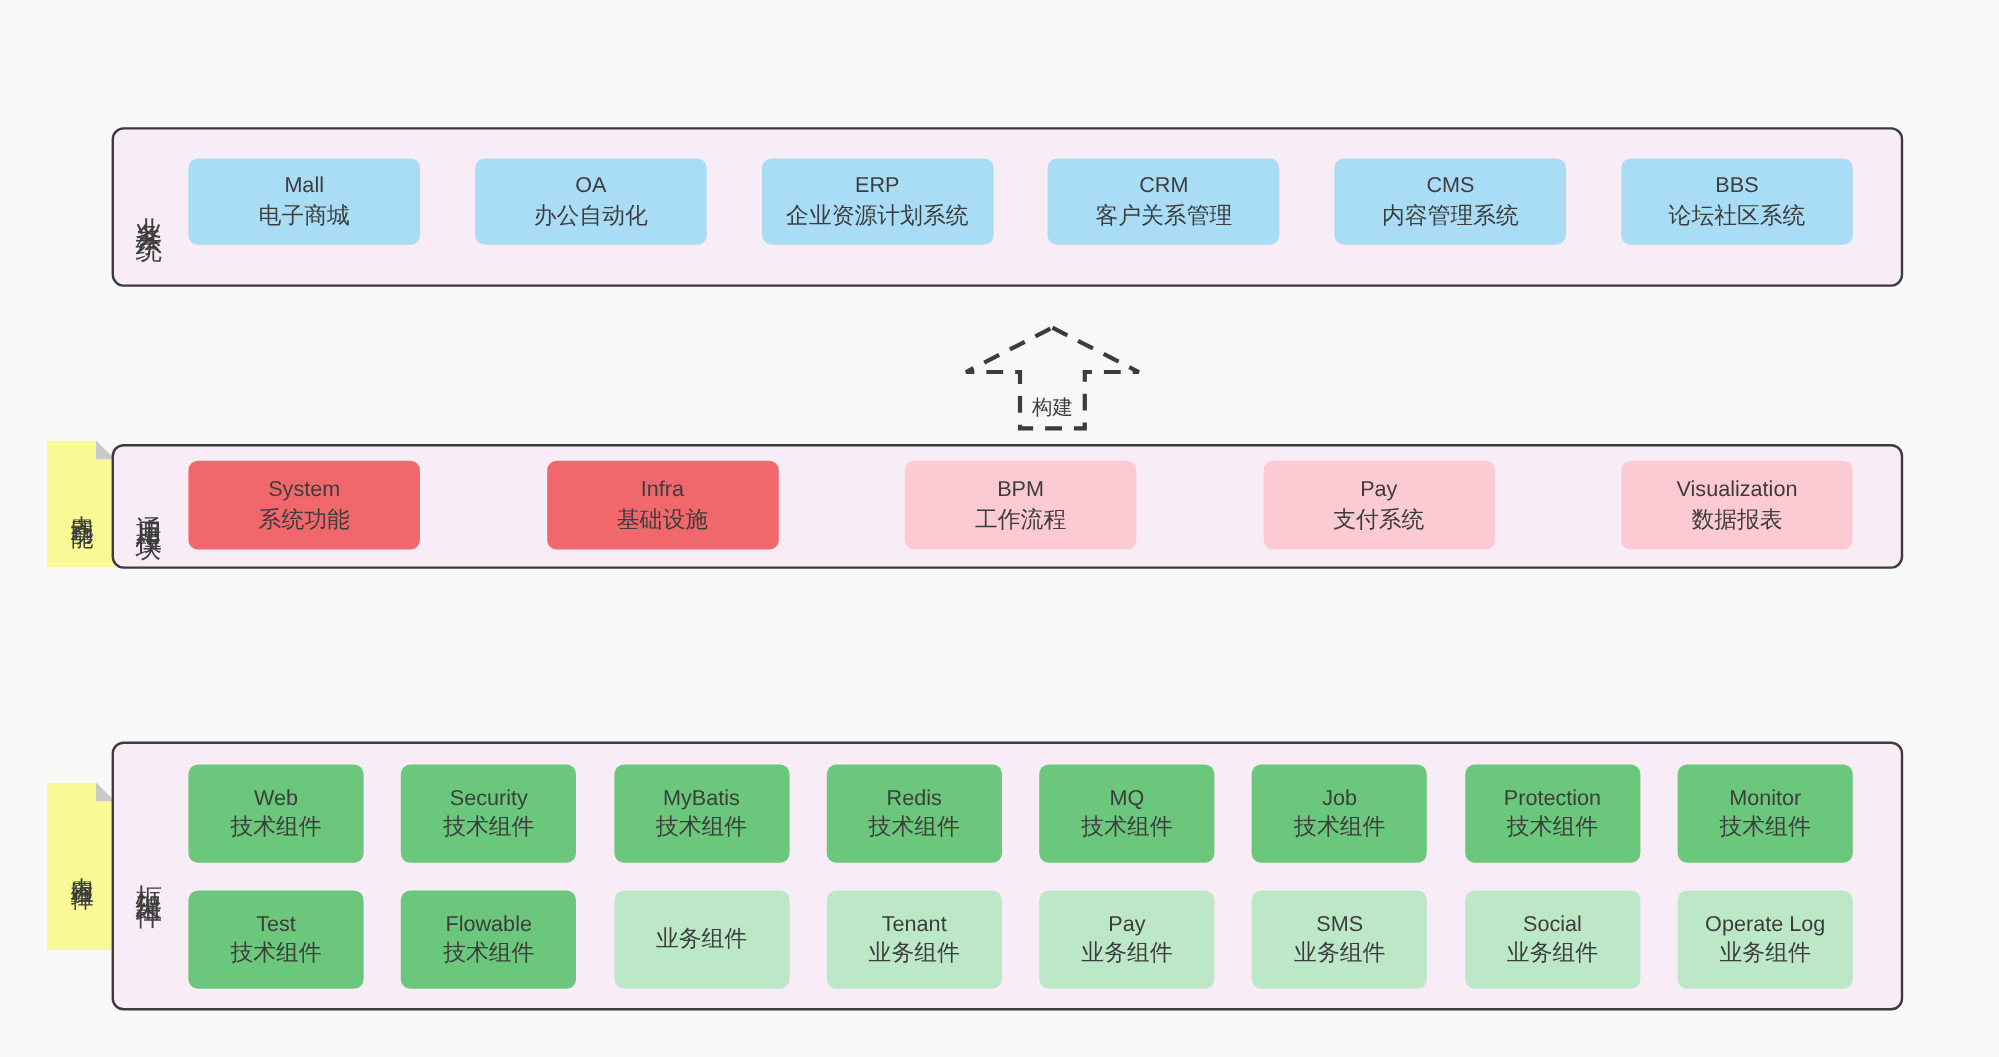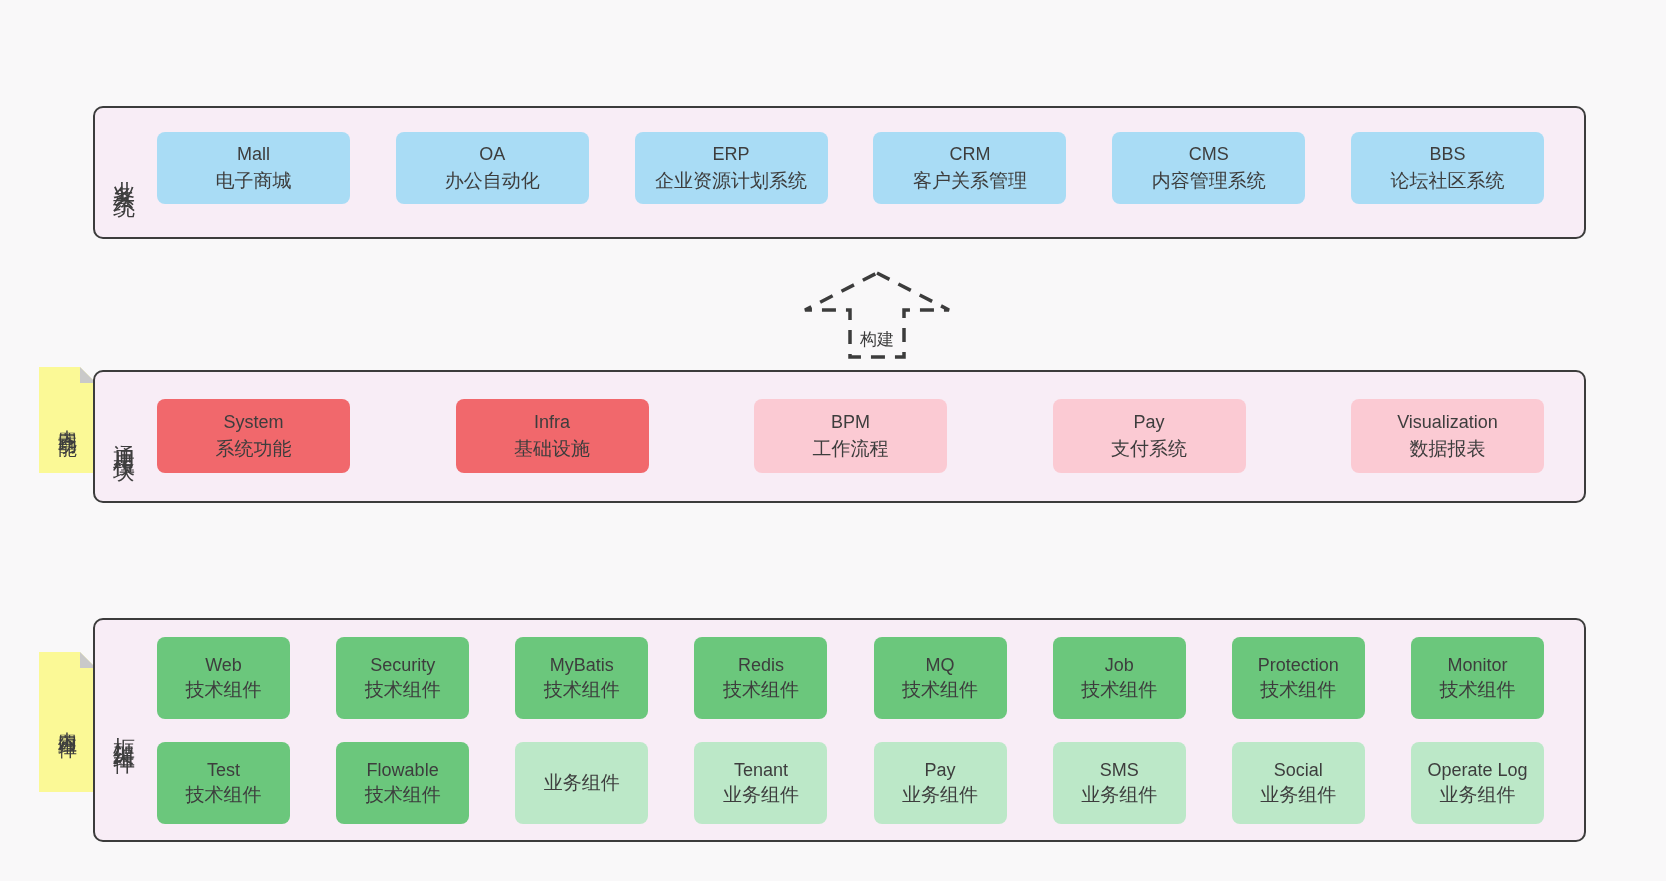--- a/index.html
+++ b/index.html
@@ -18,21 +18,21 @@
 
   
   .layer{
     position:absolute;left:93px;width:1493px;z-index:1;
     background:var(--panel_bg);
     border:2px solid var(--panel_border);
     border-radius:10px;box-sizing:border-box;
     display:flex;
   }
   #layer-business{top:106px;height:133px;justify-content:space-between;}
-  #layer-modules{top:370px;height:133px;}
+  #layer-modules{top:370px;height:104px;}
   #layer-components{top:618px;height:224px;}
 
   .side-label{
     writing-mode:vertical-rl;text-orientation:upright;
     font-size:22px;letter-spacing:5px;
     width:46px;margin-left:6px;
     display:flex;align-items:center;justify-content:center;
     align-self:center;height:100%;
   }
 
@@ -48,21 +48,21 @@
   .boxes-grid .grid-row{display:flex;justify-content:space-between;}
 
   
   .box{
     border-radius:8px;box-sizing:border-box;
     display:flex;flex-direction:column;justify-content:center;align-items:center;
     text-align:center;line-height:1.45;padding:0 8px;
   }
   .layer .boxes-row .box{width:193px;height:72px;}
   #layer-modules .boxes-row .box{height:74px;}
-  #layer-components .box{width:133px;height:82px;line-height:1.35;}
+  #layer-components .box{width:146px;height:82px;line-height:1.35;}
   .box .t{font-size:18px;}
   .box .s{font-size:19px;}
   .blue{background:var(--blue);}
   .red{background:var(--red);}
   .pink{background:var(--pink);}
   .green{background:var(--green);}
   .light-green{background:var(--light_green);}
 
   
   .tab{position:absolute;left:39px;width:57px;z-index:0;}

